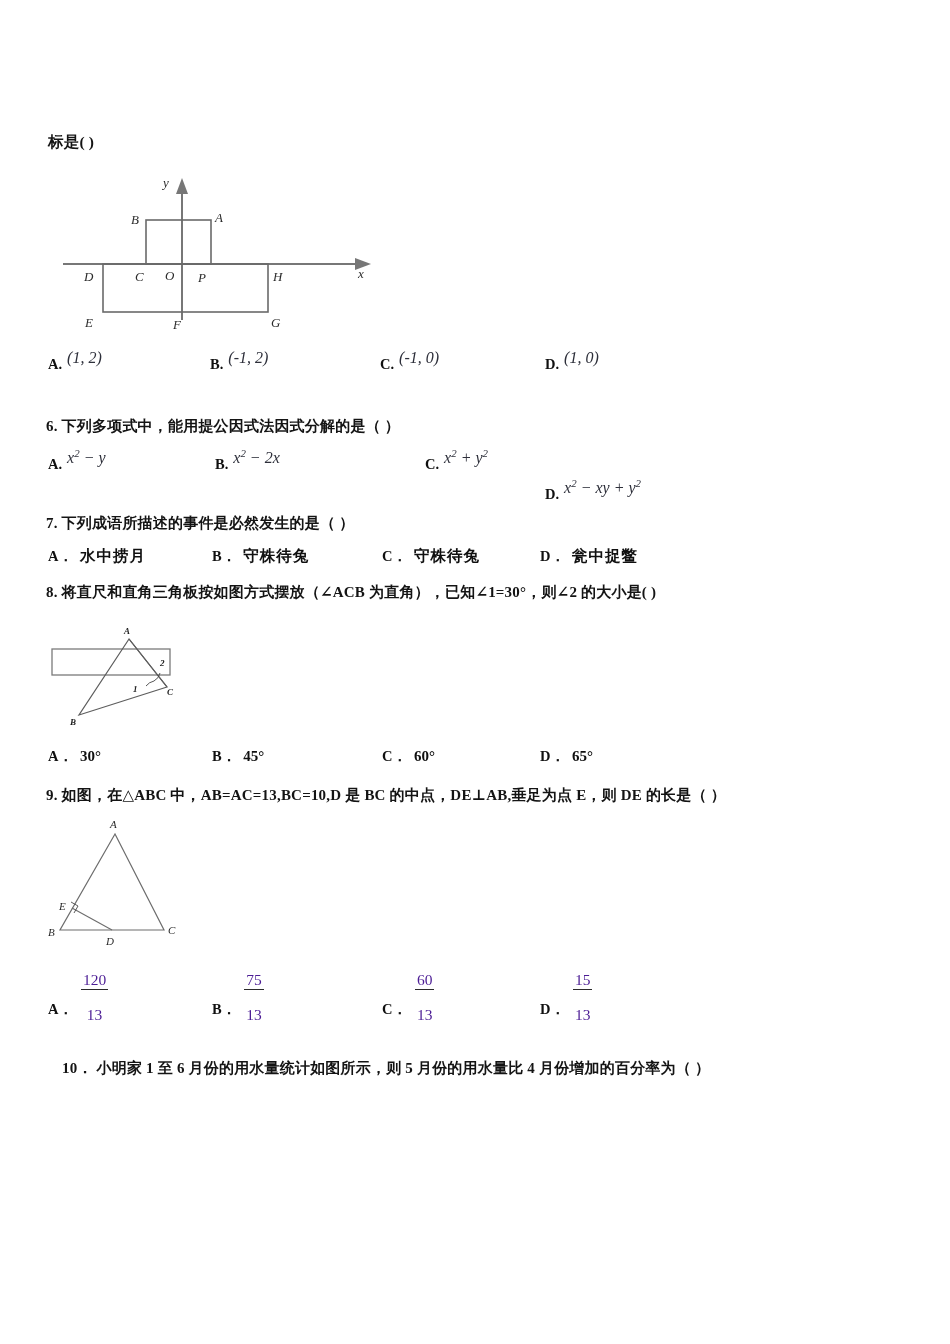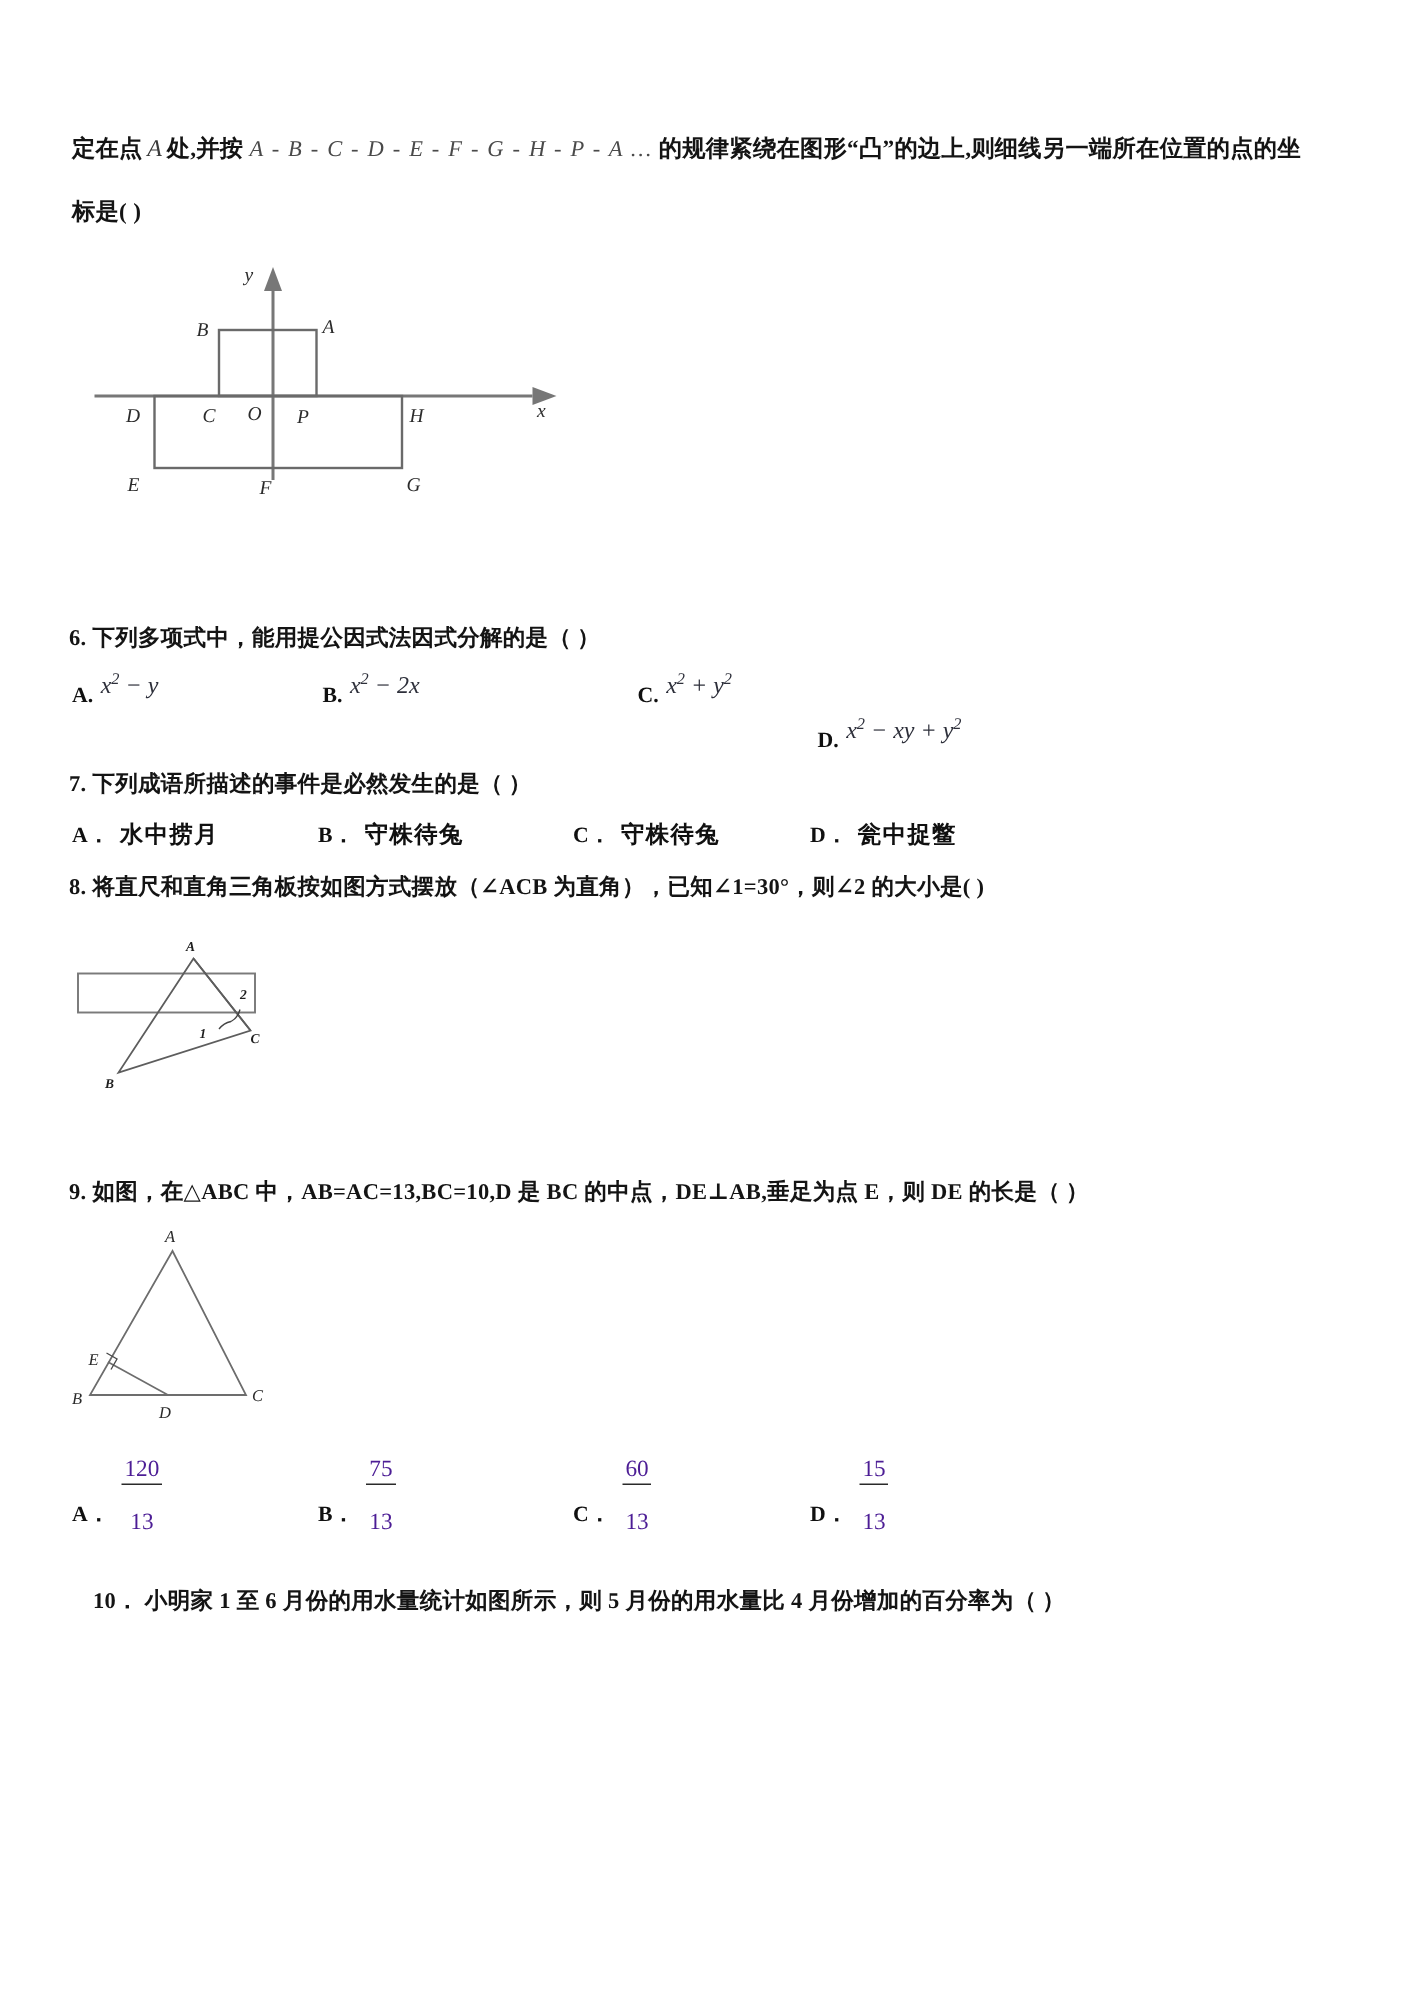--- a/index.html
+++ b/index.html
@@ -140,23 +140,20 @@
     font-style: italic;
     font-size: 11px;
     fill: #2b2b2b;
   }
 </style>
 </head>
 <body>
 
 <div class="page">
 
-  <div class="qline" style="left:48px; top:88px; width:862px; white-space:normal;">
-    <span class="stem-cn">定在点</span><span class="ital" style="font-size:16px; padding:0 3px;">A</span><span class="stem-cn">处,并按</span><span class="seq" style="font-size:15px; padding:0 4px;">A - B - C - D - E - F - G -  H - P - A …</span><span class="stem-cn">的规律紧绕在图形“凸”的边上,则细线另一端所在位置的点的坐</span>
-  </div>
 
   <div class="qline stem-cn" style="left:48px; top:130px;">标是(  )</div>
 
   <div class="figure" style="left:55px; top:172px; width:320px; height:160px;">
     <svg width="320" height="160" viewBox="0 0 320 160">
 
       <line x1="8" y1="92" x2="300" y2="92" stroke="#777" stroke-width="2"></line>
       <polygon points="300,86 316,92 300,98" fill="#777"></polygon>
 
       <line x1="127" y1="148" x2="127" y2="22" stroke="#777" stroke-width="2"></line>
@@ -177,20 +174,34 @@
       <text class="flab" x="80" y="109">C</text>
       <text class="flab" x="110" y="108">O</text>
       <text class="flab" x="143" y="110">P</text>
       <text class="flab" x="218" y="109">H</text>
       <text class="flab" x="30" y="155">E</text>
       <text class="flab" x="118" y="157">F</text>
       <text class="flab" x="216" y="155">G</text>
     </svg>
   </div>
 
+  <div class="optrow" style="top:355px;">
+    <div class="opt" style="left:48px;">
+      <span class="lab">A.</span><span class="val">(1, 2)</span>
+    </div>
+    <div class="opt" style="left:210px;">
+      <span class="lab">B.</span><span class="val">(-1, 2)</span>
+    </div>
+    <div class="opt" style="left:380px;">
+      <span class="lab">C.</span><span class="val">(-1, 0)</span>
+    </div>
+    <div class="opt" style="left:545px;">
+      <span class="lab">D.</span><span class="val">(1, 0)</span>
+    </div>
+  </div>
 
   <div class="qline stem-cn" style="left:46px; top:415px; font-size:15px;">
     <span>6.</span>
     <span>下列多项式中，能用提公因式法因式分解的是（   ）</span>
   </div>
 
   <div class="optrow" style="top:453px;">
     <div class="opt" style="left:48px;">
       <span class="lab">A.</span><span class="val"><span>x</span><sup>2</sup><span> − y</span></span>
     </div>
@@ -243,20 +254,34 @@
       <path d="M104,71 A 14 14 0 0 1 112,66" fill="none" stroke="#444" stroke-width="0.9"></path>
 
       <text class="flab-sm" x="82" y="19">A</text>
       <text class="flab-sm" x="28" y="110">B</text>
       <text class="flab-sm" x="125" y="80">C</text>
       <text class="flab-sm" x="118" y="51">2</text>
       <text class="flab-sm" x="91" y="77">1</text>
     </svg>
   </div>
 
+  <div class="optrow" style="top:747px;">
+    <div class="opt" style="left:48px;">
+      <span class="lab">A．</span><span class="valplain">30°</span>
+    </div>
+    <div class="opt" style="left:212px;">
+      <span class="lab">B．</span><span class="valplain">45°</span>
+    </div>
+    <div class="opt" style="left:382px;">
+      <span class="lab">C．</span><span class="valplain">60°</span>
+    </div>
+    <div class="opt" style="left:540px;">
+      <span class="lab">D．</span><span class="valplain">65°</span>
+    </div>
+  </div>
 
   <div class="qline stem-cn" style="left:46px; top:784px; font-size:15px;">
     <span>9.</span>
     <span>如图，在△ABC 中，AB=AC=13,BC=10,D 是 BC 的中点，DE⊥AB,垂足为点 E，则 DE 的长是（    ）</span>
   </div>
 
   <div class="figure" style="left:42px; top:812px; width:200px; height:135px;">
     <svg width="200" height="135" viewBox="0 0 200 135">
 
       <polygon points="73,22 18,118 122,118" fill="none" stroke="#6d6d6d" stroke-width="1.2"></polygon>

